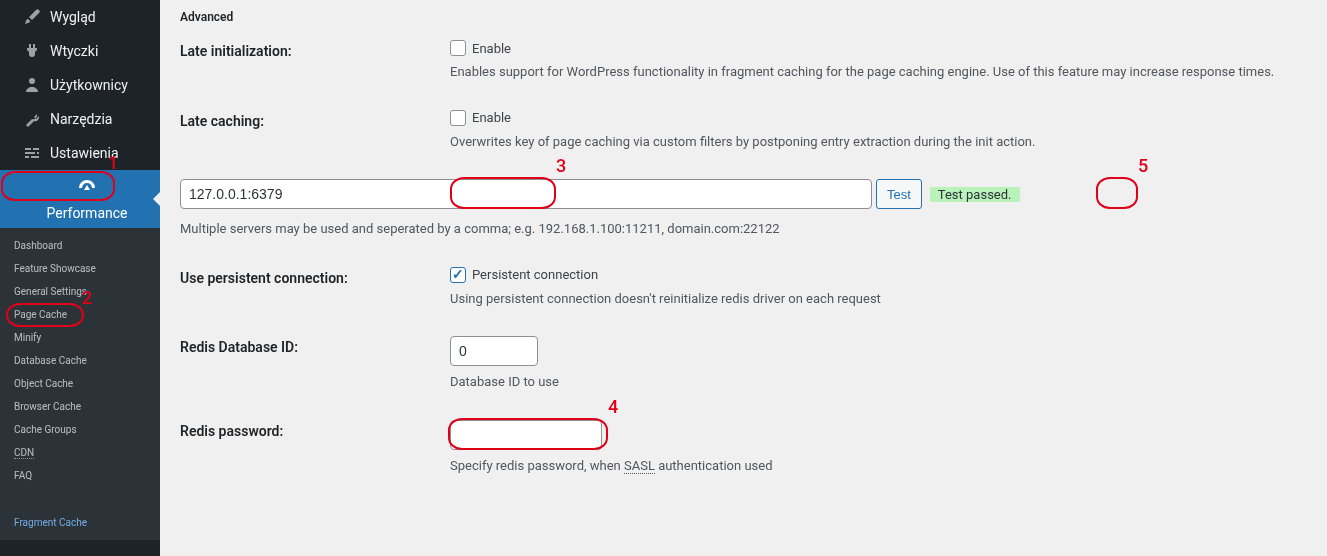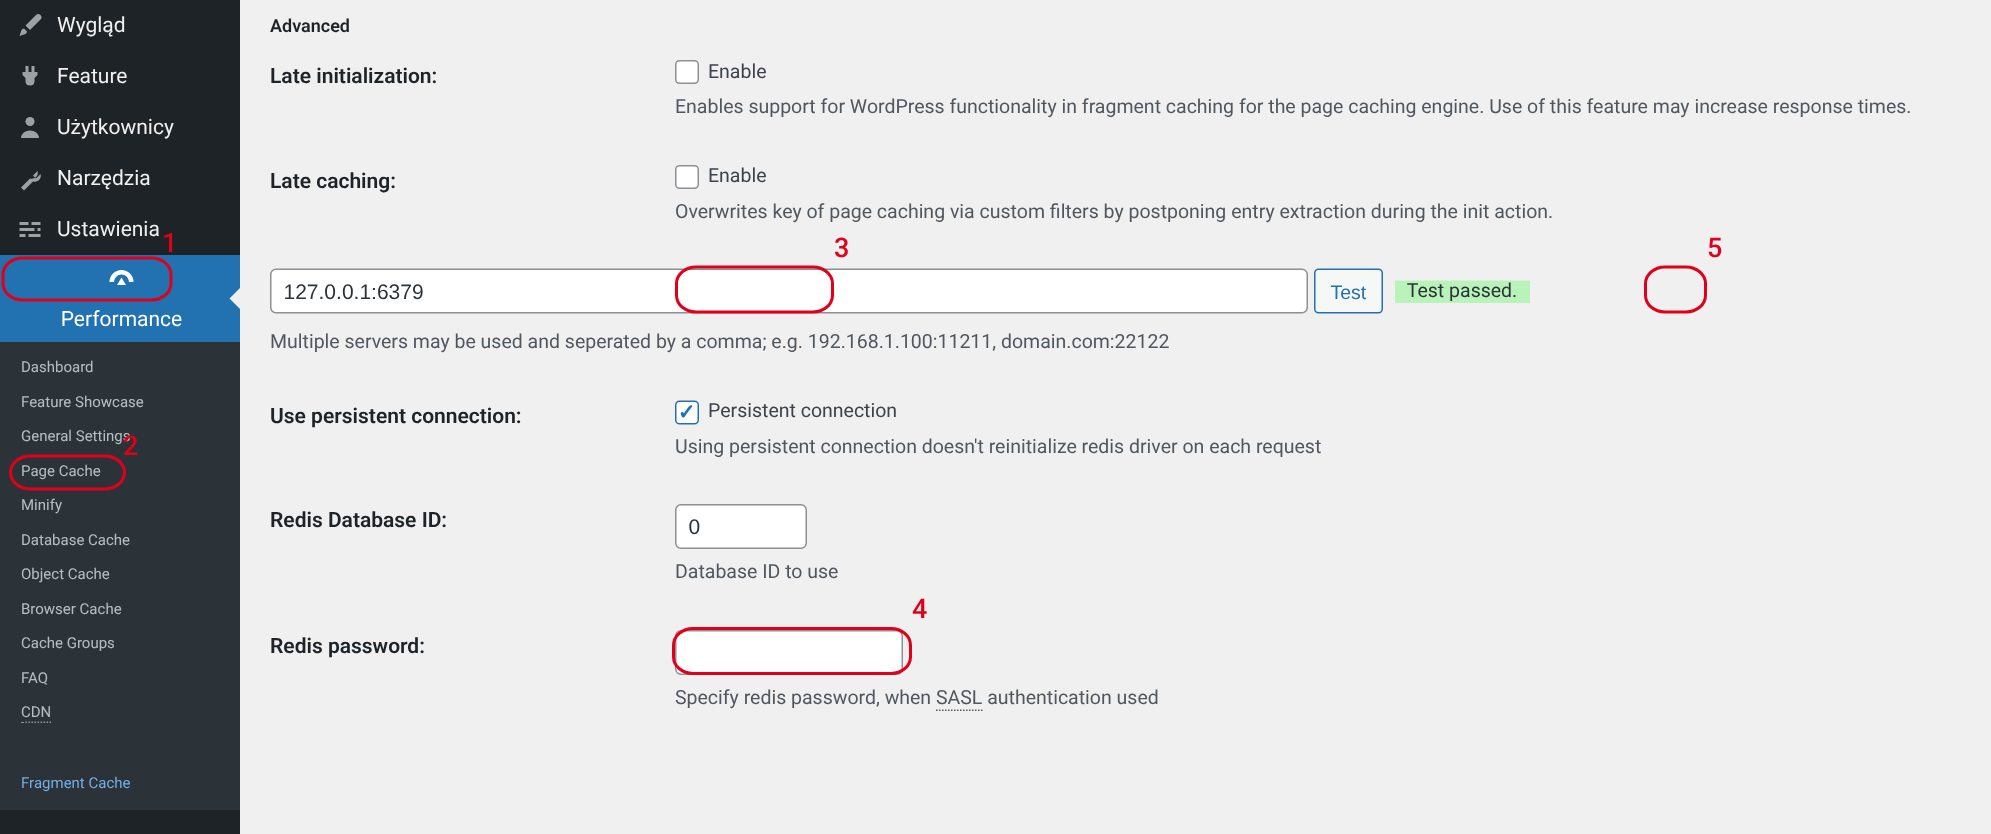--- a/index.html
+++ b/index.html
@@ -19,21 +19,21 @@
     width: 160px;
     background: #1d2327;
     color: #f0f0f1;
     flex-shrink: 0;
     height: 556px;
     overflow: hidden;
   }
   .sidebar-item {
     display: flex;
     align-items: center;
-    padding: 7px 8px 7px 10px;
+    padding: 7px 8px 7px 22px;
     cursor: pointer;
     position: relative;
     gap: 8px;
   }
   .sidebar-item .icon {
     width: 20px;
     height: 20px;
     display: flex;
     align-items: center;
     justify-content: center;
@@ -189,21 +189,21 @@
         </svg>
     </span>
     <span class="label">Wygląd</span>
   </div>
   <div class="sidebar-item">
     <span class="icon">
       <svg class="svg-icon" viewBox="0 0 20 20" fill="currentColor">
           <path d="M7 3v4H5v2l2 2v2c0 2 1 3 3 3s3-1 3-3v-2l2-2V7h-2V3h-2v4H9V3z"></path>
         </svg>
     </span>
-    <span class="label">Feature</span>
+    <span class="label">Wtyczki</span>
   </div>
   <div class="sidebar-item">
     <span class="icon">
       <svg class="svg-icon" viewBox="0 0 20 20" fill="currentColor">
           <circle cx="10" cy="6" r="3"></circle>
           <path d="M4 17c0-3 3-5 6-5s6 2 6 5z"></path>
         </svg>
     </span>
     <span class="label">Użytkownicy</span>
   </div>
@@ -244,22 +244,22 @@
     <div style="position:relative;">
       <div class="submenu-item">Page Cache</div>
       <div class="ann-ring" style="left:6px;top:0;width:78px;height:24px;"></div>
       <div class="ann-num" style="left:82px;top:-16px;">2</div>
     </div>
     <div class="submenu-item">Minify</div>
     <div class="submenu-item">Database Cache</div>
     <div class="submenu-item">Object Cache</div>
     <div class="submenu-item">Browser Cache</div>
     <div class="submenu-item">Cache Groups</div>
+    <div class="submenu-item"><span class="dotted">CDN</span></div>
     <div class="submenu-item">FAQ</div>
-    <div class="submenu-item"><span class="dotted">CDN</span></div>
     <div class="submenu-item last">Fragment Cache</div>
   </div>
 </div>
 
 <div class="main">
   <div class="page-title">Advanced</div>
 
   <div class="form-row">
     <div class="lbl">Late initialization:</div>
     <div class="ctrl">

